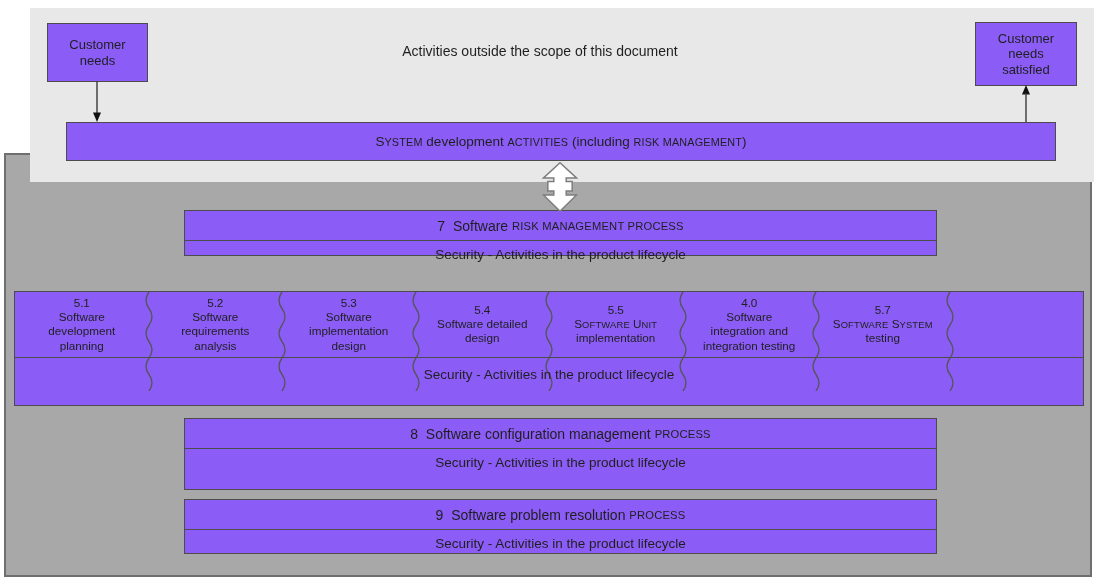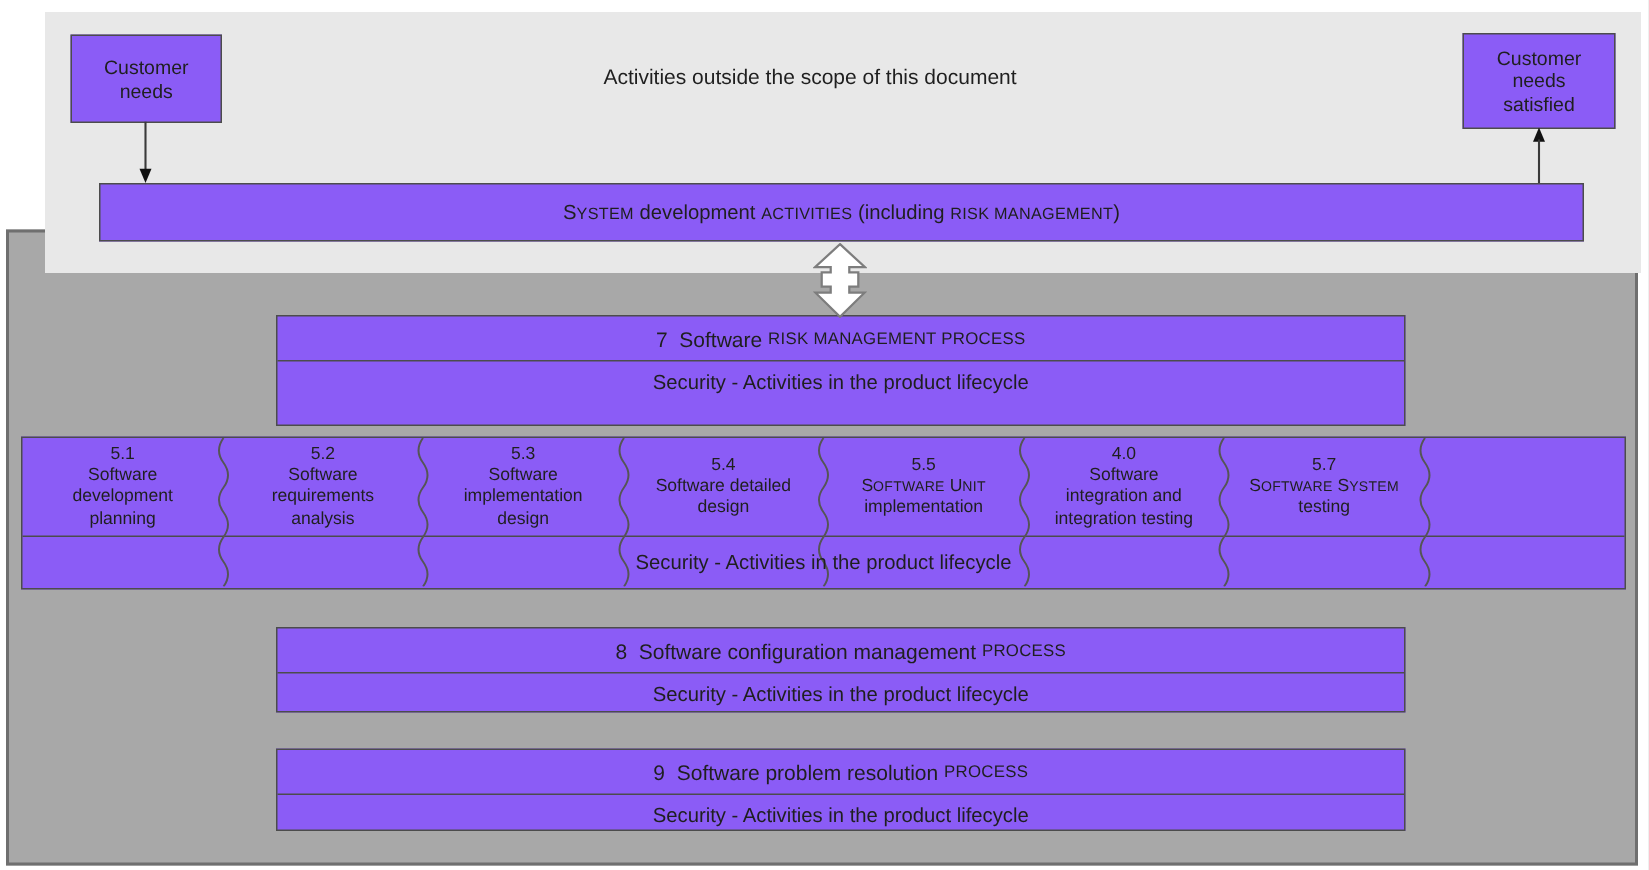--- a/index.html
+++ b/index.html
@@ -17,21 +17,21 @@
   .wbox{background:#8b5cf6;border:1.5px solid #4c4c4c;box-sizing:border-box;}
   .center{display:flex;align-items:center;justify-content:center;text-align:center;}
   .outside-label{left:300px;top:43px;width:480px;font-size:14px;text-align:center;}
   .cust-box{font-size:13px;line-height:1.18;}
   .sys-box{left:66px;top:122px;width:990px;height:39px;font-size:13.5px;text-align:center;}
   .proc-box{left:184px;width:753px;}
   .proc-title{height:29px;font-size:14px;white-space:pre;}
   .proc-sec{height:26.5px;border-top:1.5px solid #4c4c4c;font-size:13.5px;}
   .sc{font-size:0.8em;letter-spacing:0.2px;}
   
-  #lifecycle{left:14px;top:291px;width:1070px;height:102px;}
+  #lifecycle{left:14px;top:291px;width:1070px;height:115px;}
   #lifecycle .inner{position:relative;width:100%;height:100%;}
   .lc-row{display:grid;grid-template-columns:repeat(8,1fr);height:64.5px;}
   .lc-cell{display:flex;flex-direction:column;justify-content:center;text-align:center;
     font-size:11.7px;line-height:1.22;}
   .lc-strip{position:relative;height:34.5px;border-top:1.5px solid #4c4c4c;}
   .lc-sec-label{position:absolute;left:0;right:0;top:0;bottom:0;display:flex;
     align-items:center;justify-content:center;font-size:13.5px;}
   .wavy{position:absolute;top:0;z-index:3;}
   svg{display:block;}
 </style>
@@ -72,21 +72,21 @@
 
   <div class="abs wbox center sys-box">
     <div><span>S</span><span class="sc">YSTEM</span><span> development </span><span class="sc">ACTIVITIES</span><span> (including </span><span class="sc">RISK MANAGEMENT</span><span>)</span></div>
   </div>
 
   <svg class="abs" style="left:542px;top:162px;z-index:4;" width="36" height="50" viewBox="0 0 36 50">
     <path d="M18,0.8 L34.5,16 L24.2,16 L24.2,19.5 L30.2,19.5 L30.2,29 L24.2,29 L24.2,33 L34.5,33
              L18,49.2 L1.5,33 L11.8,33 L11.8,29 L5.8,29 L5.8,19.5 L11.8,19.5 L11.8,16 L1.5,16 Z" fill="#ffffff" stroke="#7d7d7d" stroke-width="1.5" stroke-linejoin="miter"></path>
   </svg>
 
-  <div class="abs wbox proc-box" style="top:210px;height:74px;">
+  <div class="abs wbox proc-box" style="top:210px;height:46px;">
     <div class="center proc-title"><span>7&nbsp; Software </span><span class="sc">RISK MANAGEMENT PROCESS</span></div>
     <div class="center proc-sec">Security - Activities in the product lifecycle</div>
   </div>
 
   <div class="abs wbox" id="lifecycle">
     <div class="inner">
       <div class="lc-row">
           <div class="lc-cell">
             <div>5.1</div>
             <div>Software</div>
@@ -147,21 +147,21 @@
         </svg>
         <svg width="12" height="99" viewBox="0 0 12 99" class="wavy" style="left: calc(75% - 6px);">
           <path d="M6,0 q-6,8.25 0,16.5 q6,8.25 0,16.5 q-6,8.25 0,16.5 q6,8.25 0,16.5 q-6,8.25 0,16.5 q6,8.25 0,16.5" fill="none" stroke="#555555" stroke-width="1.3"></path>
         </svg>
         <svg width="12" height="99" viewBox="0 0 12 99" class="wavy" style="left: calc(87.5% - 6px);">
           <path d="M6,0 q-6,8.25 0,16.5 q6,8.25 0,16.5 q-6,8.25 0,16.5 q6,8.25 0,16.5 q-6,8.25 0,16.5 q6,8.25 0,16.5" fill="none" stroke="#555555" stroke-width="1.3"></path>
         </svg>
       </div>
   </div>
 
-  <div class="abs wbox proc-box" style="top:418px;height:57px;">
+  <div class="abs wbox proc-box" style="top:418px;height:72px;">
     <div class="center proc-title"><span>8&nbsp; Software configuration management </span><span class="sc">PROCESS</span></div>
     <div class="center proc-sec">Security - Activities in the product lifecycle</div>
   </div>
 
   <div class="abs wbox proc-box" style="top:499px;height:55px;">
     <div class="center proc-title"><span>9&nbsp; Software problem resolution </span><span class="sc">PROCESS</span></div>
     <div class="center proc-sec">Security - Activities in the product lifecycle</div>
   </div>
 
 </div>

